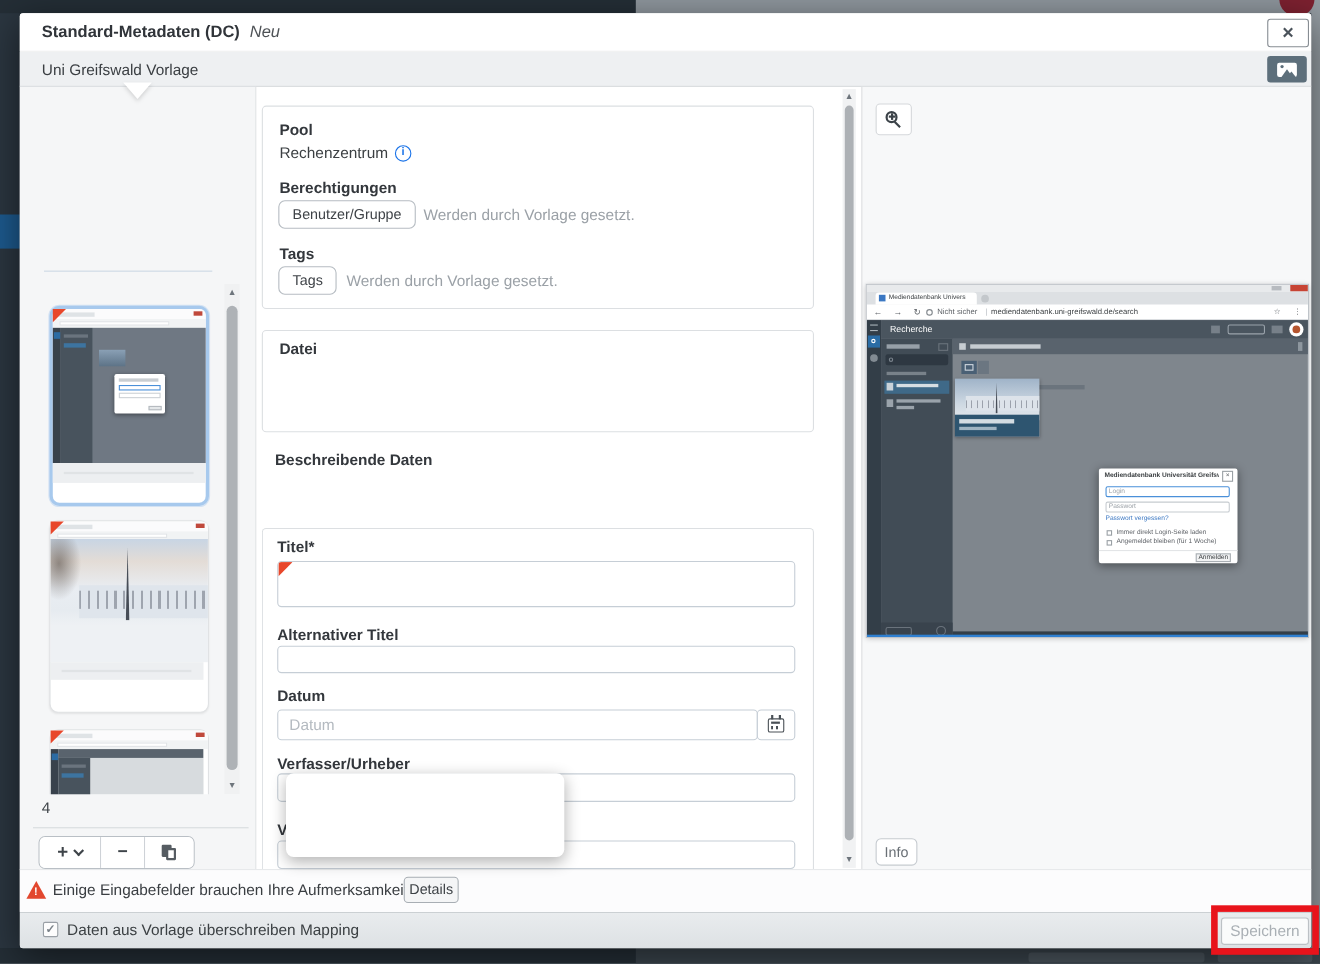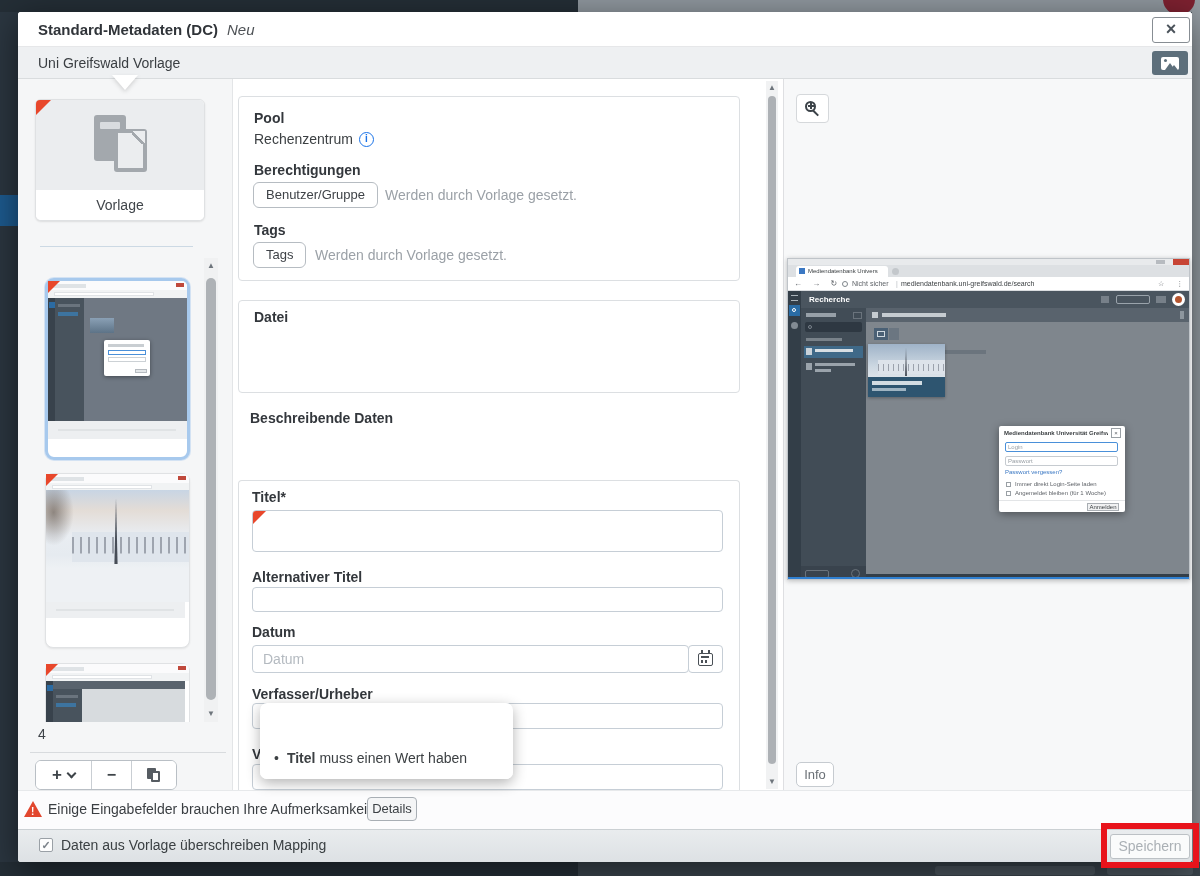--- a/index.html
+++ b/index.html
@@ -178,21 +178,21 @@
 .pv-sep{left:108px;top:0;height:14px;line-height:14px;font-size:7px;color:#b6bbc0}
 .pv-url{left:113px;top:0;height:14px;line-height:14px;font-size:7px;color:#3c4043}
 .pv-right-ico{left:370px;top:0;height:14px;line-height:14px;font-size:7px;color:#5f6368;letter-spacing:5px}
 .pv-app{left:0;top:32px;width:403px;height:290px;background:#7f868d;overflow:hidden}
 .pv-side{left:0;top:0;width:13px;height:290px;background:#333e48}
 .pv-burger{left:3px;top:4px;width:7px;height:6px;border-top:1.5px solid #aab3ba;border-bottom:1.5px solid #aab3ba}
 .pv-bluesq{left:1px;top:14px;width:11px;height:11px;background:#2a6ca5}
 .pv-bluesq div{position:absolute;left:3px;top:3px;width:4px;height:4px;border:1px solid #fff;border-radius:50%}
 .pv-graycirc{left:3px;top:31px;width:7px;height:7px;background:#828b93;border-radius:50%}
 .pv-head{left:13px;top:0;width:390px;height:17px;background:#4a555f}
-.pv-heading{left:8px;top:0;height:17px;line-height:17px;font-size:8px;font-weight:700;color:#fff}
+.pv-heading{left:8px;top:0;height:17px;line-height:17px;font-size:8px;font-weight:400;color:#fff}
 .pv-hbar{left:300px;top:5px;width:8px;height:7px;background:#778089}
 .pv-hpill{left:315px;top:4px;width:34px;height:9px;border:1px solid #9aa3ab;border-radius:2px}
 .pv-hbar2{left:355px;top:5px;width:10px;height:7px;background:#778089}
 .pv-avatar{left:371px;top:2px;width:13px;height:13px;background:#fff;border-radius:50%}
 .pv-avatar div{position:absolute;left:3px;top:3px;width:7px;height:7px;background:#b5552f;border-radius:50%}
 .pv-left{left:13px;top:17px;width:65px;height:273px;background:#414c56}
 .pv-lbar{left:5px;top:5px;width:30px;height:4px;background:#97a0a8}
 .pv-lbox{left:52px;top:4px;width:9px;height:7px;border:1px solid #6a737c}
 .pv-search{left:4px;top:14px;width:57px;height:10px;background:#2e3842;border-radius:2px}
 .pv-search div{position:absolute;left:3px;top:3px;width:4px;height:4px;border:1px solid #7a838c;border-radius:50%}
@@ -283,30 +283,20 @@
   <div class="a sub-title">Uni Greifswald Vorlage</div>
   <div class="a img-btn">
     <div class="a img-glyph">
       <div class="a img-sun"></div>
         <div class="a img-mtn"></div>
         <div class="a img-mtn2"></div>
     </div>
   </div>
 
   <div class="a leftcol"></div>
-  <div class="a vcard">
-    <div class="a vcard-top">
-      <div class="a copy-back"></div>
-      <div class="a copy-bar"></div>
-      <div class="a copy-front"></div>
-      <div class="a copy-fold"></div>
-    </div>
-    <div class="a vcard-label">Vorlage</div>
-    <div class="a redtri" style="left:0;top:0"></div>
-  </div>
   <div class="a divider1"></div>
 
   <div class="a thumb-list">
     <div class="a tl-track"></div>
     <div class="a tl-up">▲</div>
     <div class="a tl-thumb"></div>
     <div class="a tl-down">▼</div>
 
     <div class="a thumb t1">
       <div class="a mb-title">
@@ -550,23 +540,20 @@
   <div class="a info-btn">Info</div>
 
   <div class="a warnrow"></div>
   <div class="a warn-ico"></div>
   <div class="a warn-bang">!</div>
   <div class="a warn-text">Einige Eingabefelder brauchen Ihre Aufmerksamkeit.</div>
   <div class="a details-btn">Details</div>
 
   <div class="a tt-tail"></div>
   <div class="a tooltip">
-    <div class="a tt-body">
-      <span class="tt-bullet">•</span><b>Titel</b><span class="tt-rest">muss einen Wert haben</span>
-    </div>
   </div>
 
   <div class="a bottombar"></div>
   <div class="a cb-box">✓</div>
   <div class="a cb-label">Daten aus Vorlage überschreiben Mapping</div>
   <div class="a save-btn">Speichern</div>
   <div class="a red-annot"></div>
 
 </div>
 

